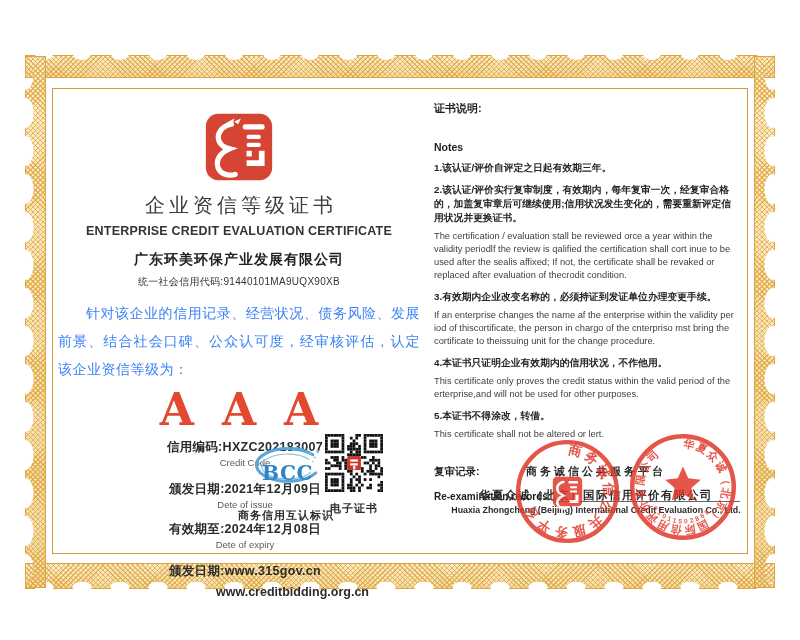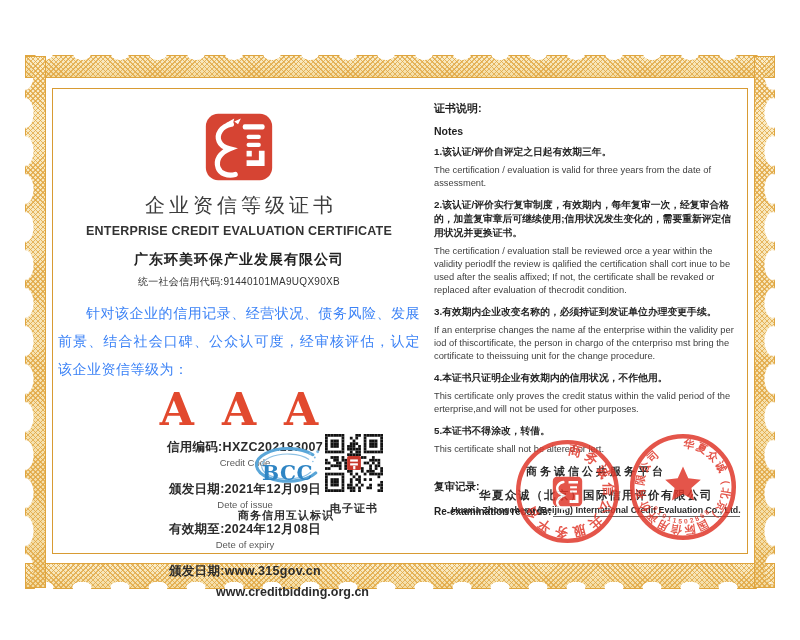--- a/index.html
+++ b/index.html
@@ -55,21 +55,21 @@
 
   
   .bcc-group{position:absolute;left:238px;top:447px;width:96px;text-align:center;}
   .bcc-label{font-size:11px;font-weight:bold;color:#2d2d2d;margin-top:9px;letter-spacing:1px;}
   .qr-group{position:absolute;left:323px;top:434px;width:62px;text-align:center;}
   .qr-label{font-size:11px;font-weight:bold;color:#2d2d2d;margin-top:5px;letter-spacing:1px;}
 
   
   .right-col{position:absolute;left:434px;top:101px;width:306px;color:#2c2c2c;}
   .notes-h-cn{font-size:11px;font-weight:bold;color:#1f1f1f;}
-  .notes-h-en{font-size:10.5px;font-weight:bold;margin-top:9px;color:#1f1f1f;}
+  .notes-h-en{font-size:10.5px;font-weight:bold;margin-top:25px;color:#1f1f1f;}
   .note-cn{font-size:9.8px;font-weight:600;color:#242424;line-height:14px;margin-top:8px;}
   .note-en{font-size:9.3px;color:#3e3e3e;line-height:13px;margin-top:5px;font-weight:500;}
   .review-h-cn{font-size:10.5px;font-weight:bold;color:#1f1f1f;margin-top:24px;}
   .review-row{display:flex;align-items:flex-end;margin-top:11px;}
   .review-h-en{font-size:10px;font-weight:bold;color:#1f1f1f;white-space:nowrap;}
   .review-line{flex:1;border-bottom:1px solid #666;margin-left:2px;height:11px;}
 
   
   .stamp-text{position:absolute;left:448px;top:464px;width:296px;text-align:center;z-index:1;}
   .st1{font-size:11px;font-weight:bold;color:#2a2a2a;letter-spacing:3px;}
@@ -364,21 +364,20 @@
         <rect x="28.171428571428567" y="32.03809523809524" width="2.2095238095238097" height="3.314285714285714" fill="#fff"></rect>
       </svg>
     <div class="qr-label">电子证书</div>
   </div>
 
   <div class="right-col">
     <div class="notes-h-cn">证书说明:</div>
     <div class="notes-h-en">Notes</div>
 
     <div class="note-cn">1.该认证/评价自评定之日起有效期三年。</div>
-    <div class="note-en">The certification / evaluation is valid for three years from the date of assessment.</div>
     <div class="note-cn">2.该认证/评价实行复审制度，有效期内，每年复审一次，经复审合格的，加盖复审章后可继续使用;信用状况发生变化的，需要重新评定信用状况并更换证书。</div>
     <div class="note-en">The certification / evaluation stall be reviewed orce a year within the validity periodlf the review is qalified the certification shall cort inue to be used after the sealis affixed; If not, the certificate shall be revaked or replaced after evaluation of thecrodit condition.</div>
     <div class="note-cn">3.有效期内企业改变名称的，必须持证到发证单位办理变更手续。</div>
     <div class="note-en">If an enterprise changes the name af the enterprise within the validity per iod of thiscortificate, the person in chargo of the cnterpriso mst bring the cortificate to theissuing unit for the change procedure.</div>
     <div class="note-cn">4.本证书只证明企业有效期内的信用状况，不作他用。</div>
     <div class="note-en">This certificate only proves the credit status within the valid period of the erterprise,and will not be used for other purposes.</div>
     <div class="note-cn">5.本证书不得涂改，转借。</div>
     <div class="note-en">This certificate shall not be altered or lert.</div>
 
     <div class="review-h-cn">复审记录:</div>

